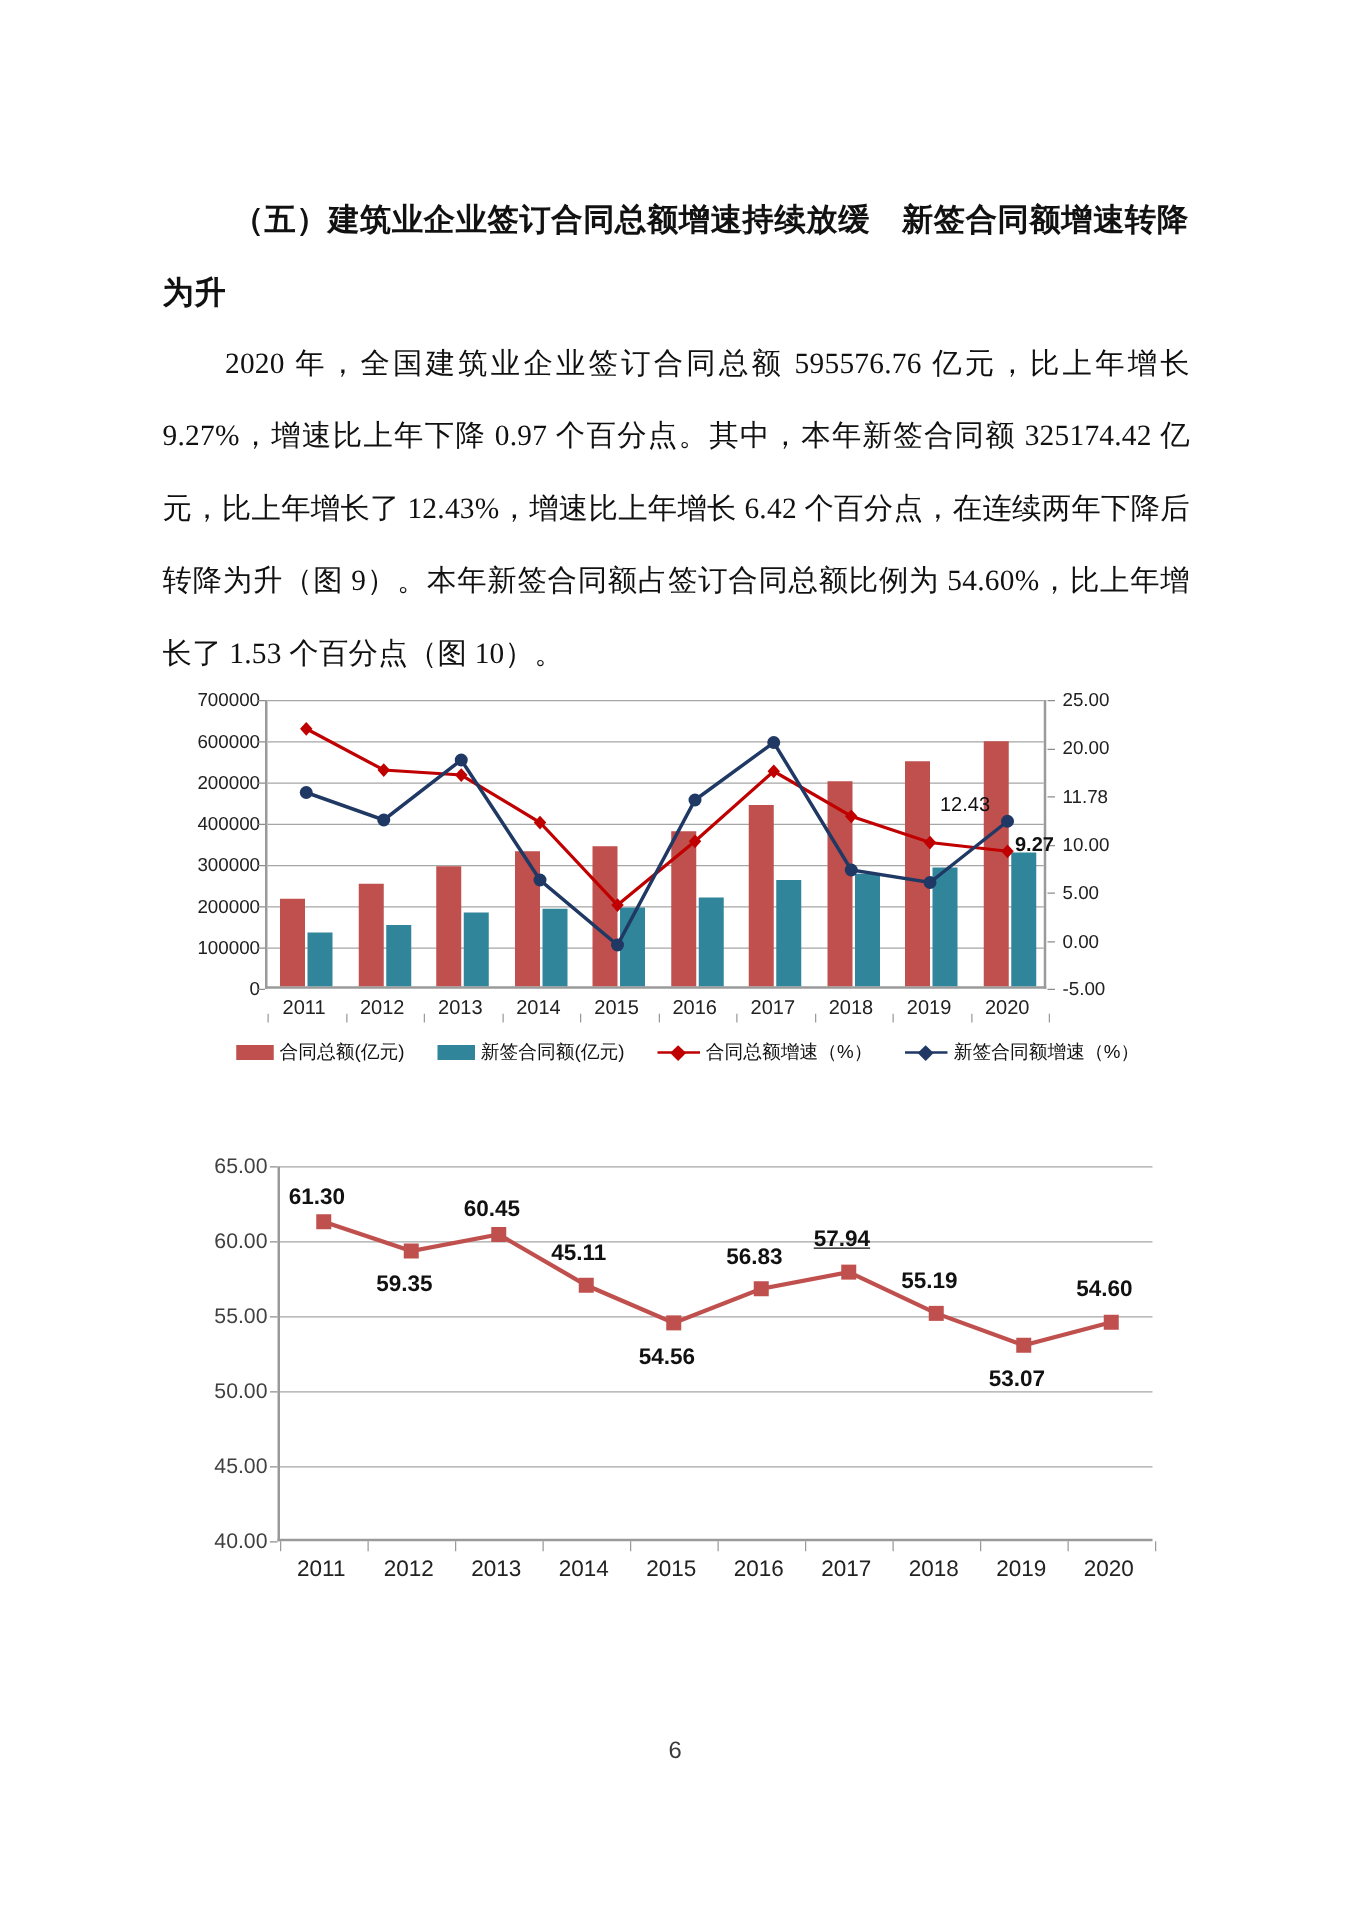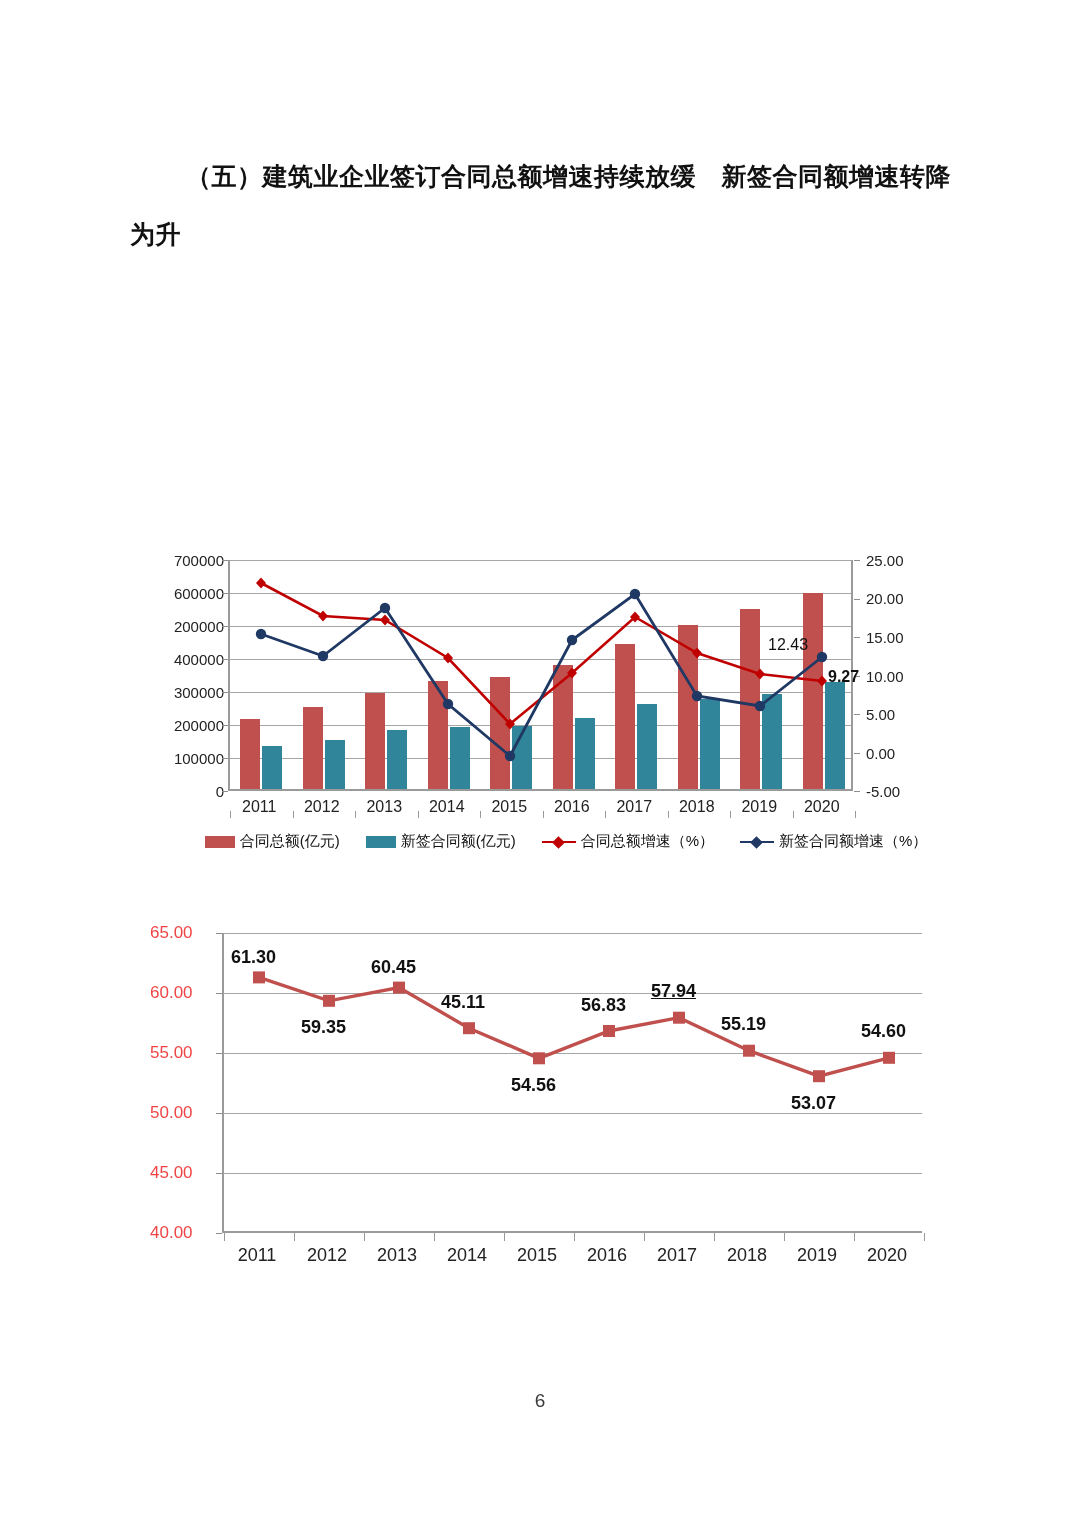--- a/index.html
+++ b/index.html
@@ -48,21 +48,20 @@
     letter-spacing: 0.2px;
   }
 
   
   .fig9 {
     position: absolute;
     left: 150px;
     top: 540px;
     width: 790px;
     height: 330px;
-    margin-left: 16px;
   }
   .chart9-area {
     position: absolute;
     left: 0; top: 0;
     width: 790px;
     height: 290px;
   }
   .plot9 {
     position: absolute;
     left: 62px;
@@ -182,24 +181,24 @@
     top: 18px;
     width: 700px;
     height: 300px;
     border-left: 2px solid #9a9a9a;
     border-bottom: 2px solid #9a9a9a;
   }
   .ylab10 {
     position: absolute;
     left: 0;
     width: 64px;
-    text-align: left;
+    text-align: right;
     font-family: "Liberation Sans", sans-serif;
     font-size: 17px;
-    color: #ef4444;
+    color: #404040;
   }
   .tick10 { position: absolute; left: 66px; width: 6px; height: 1px; background: #8d8d8d; }
   .xlab10 {
     position: absolute;
     font-family: "Liberation Sans", sans-serif;
     font-size: 18px;
     color: #222;
     text-align: center;
     white-space: nowrap;
   }
@@ -225,20 +224,21 @@
     color: #3b3b3b;
   }
 </style>
 </head>
 <body>
 
 <div class="page">
 
   <div class="heading">（五）建筑业企业签订合同总额增速持续放缓　新签合同额增速转降为升</div>
 
+  <div class="body-para">2020 年，全国建筑业企业签订合同总额 595576.76 亿元，比上年增长 9.27%，增速比上年下降 0.97 个百分点。其中，本年新签合同额 325174.42 亿元，比上年增长了 12.43%，增速比上年增长 6.42 个百分点，在连续两年下降后转降为升（图 9）。本年新签合同额占签订合同总额比例为 54.60%，比上年增长了 1.53 个百分点（图 10）。</div>
 
   <div class="fig9">
     <div class="chart9-area">
 
       <div class="ylab-left" style="top:12px">700000</div>
       <div class="ylab-left" style="top:45px">600000</div>
       <div class="ylab-left" style="top:78px">200000</div>
       <div class="ylab-left" style="top:111px">400000</div>
       <div class="ylab-left" style="top:144px">300000</div>
       <div class="ylab-left" style="top:177px">200000</div>
@@ -249,21 +249,21 @@
       <div class="tick-left" style="top:53px"></div>
       <div class="tick-left" style="top:86px"></div>
       <div class="tick-left" style="top:119px"></div>
       <div class="tick-left" style="top:152px"></div>
       <div class="tick-left" style="top:185px"></div>
       <div class="tick-left" style="top:218px"></div>
       <div class="tick-left" style="top:251px"></div>
 
       <div class="ylab-right" style="top:12px">25.00</div>
       <div class="ylab-right" style="top:50px">20.00</div>
-      <div class="ylab-right" style="top:89px">15.00</div>
+      <div class="ylab-right" style="top:89px">11.78</div>
       <div class="ylab-right" style="top:128px">10.00</div>
       <div class="ylab-right" style="top:166px">5.00</div>
       <div class="ylab-right" style="top:205px">0.00</div>
       <div class="ylab-right" style="top:243px">-5.00</div>
 
       <div class="tick-right" style="top:20px"></div>
       <div class="tick-right" style="top:58.5px"></div>
       <div class="tick-right" style="top:97px"></div>
       <div class="tick-right" style="top:135.5px"></div>
       <div class="tick-right" style="top:174px"></div>

